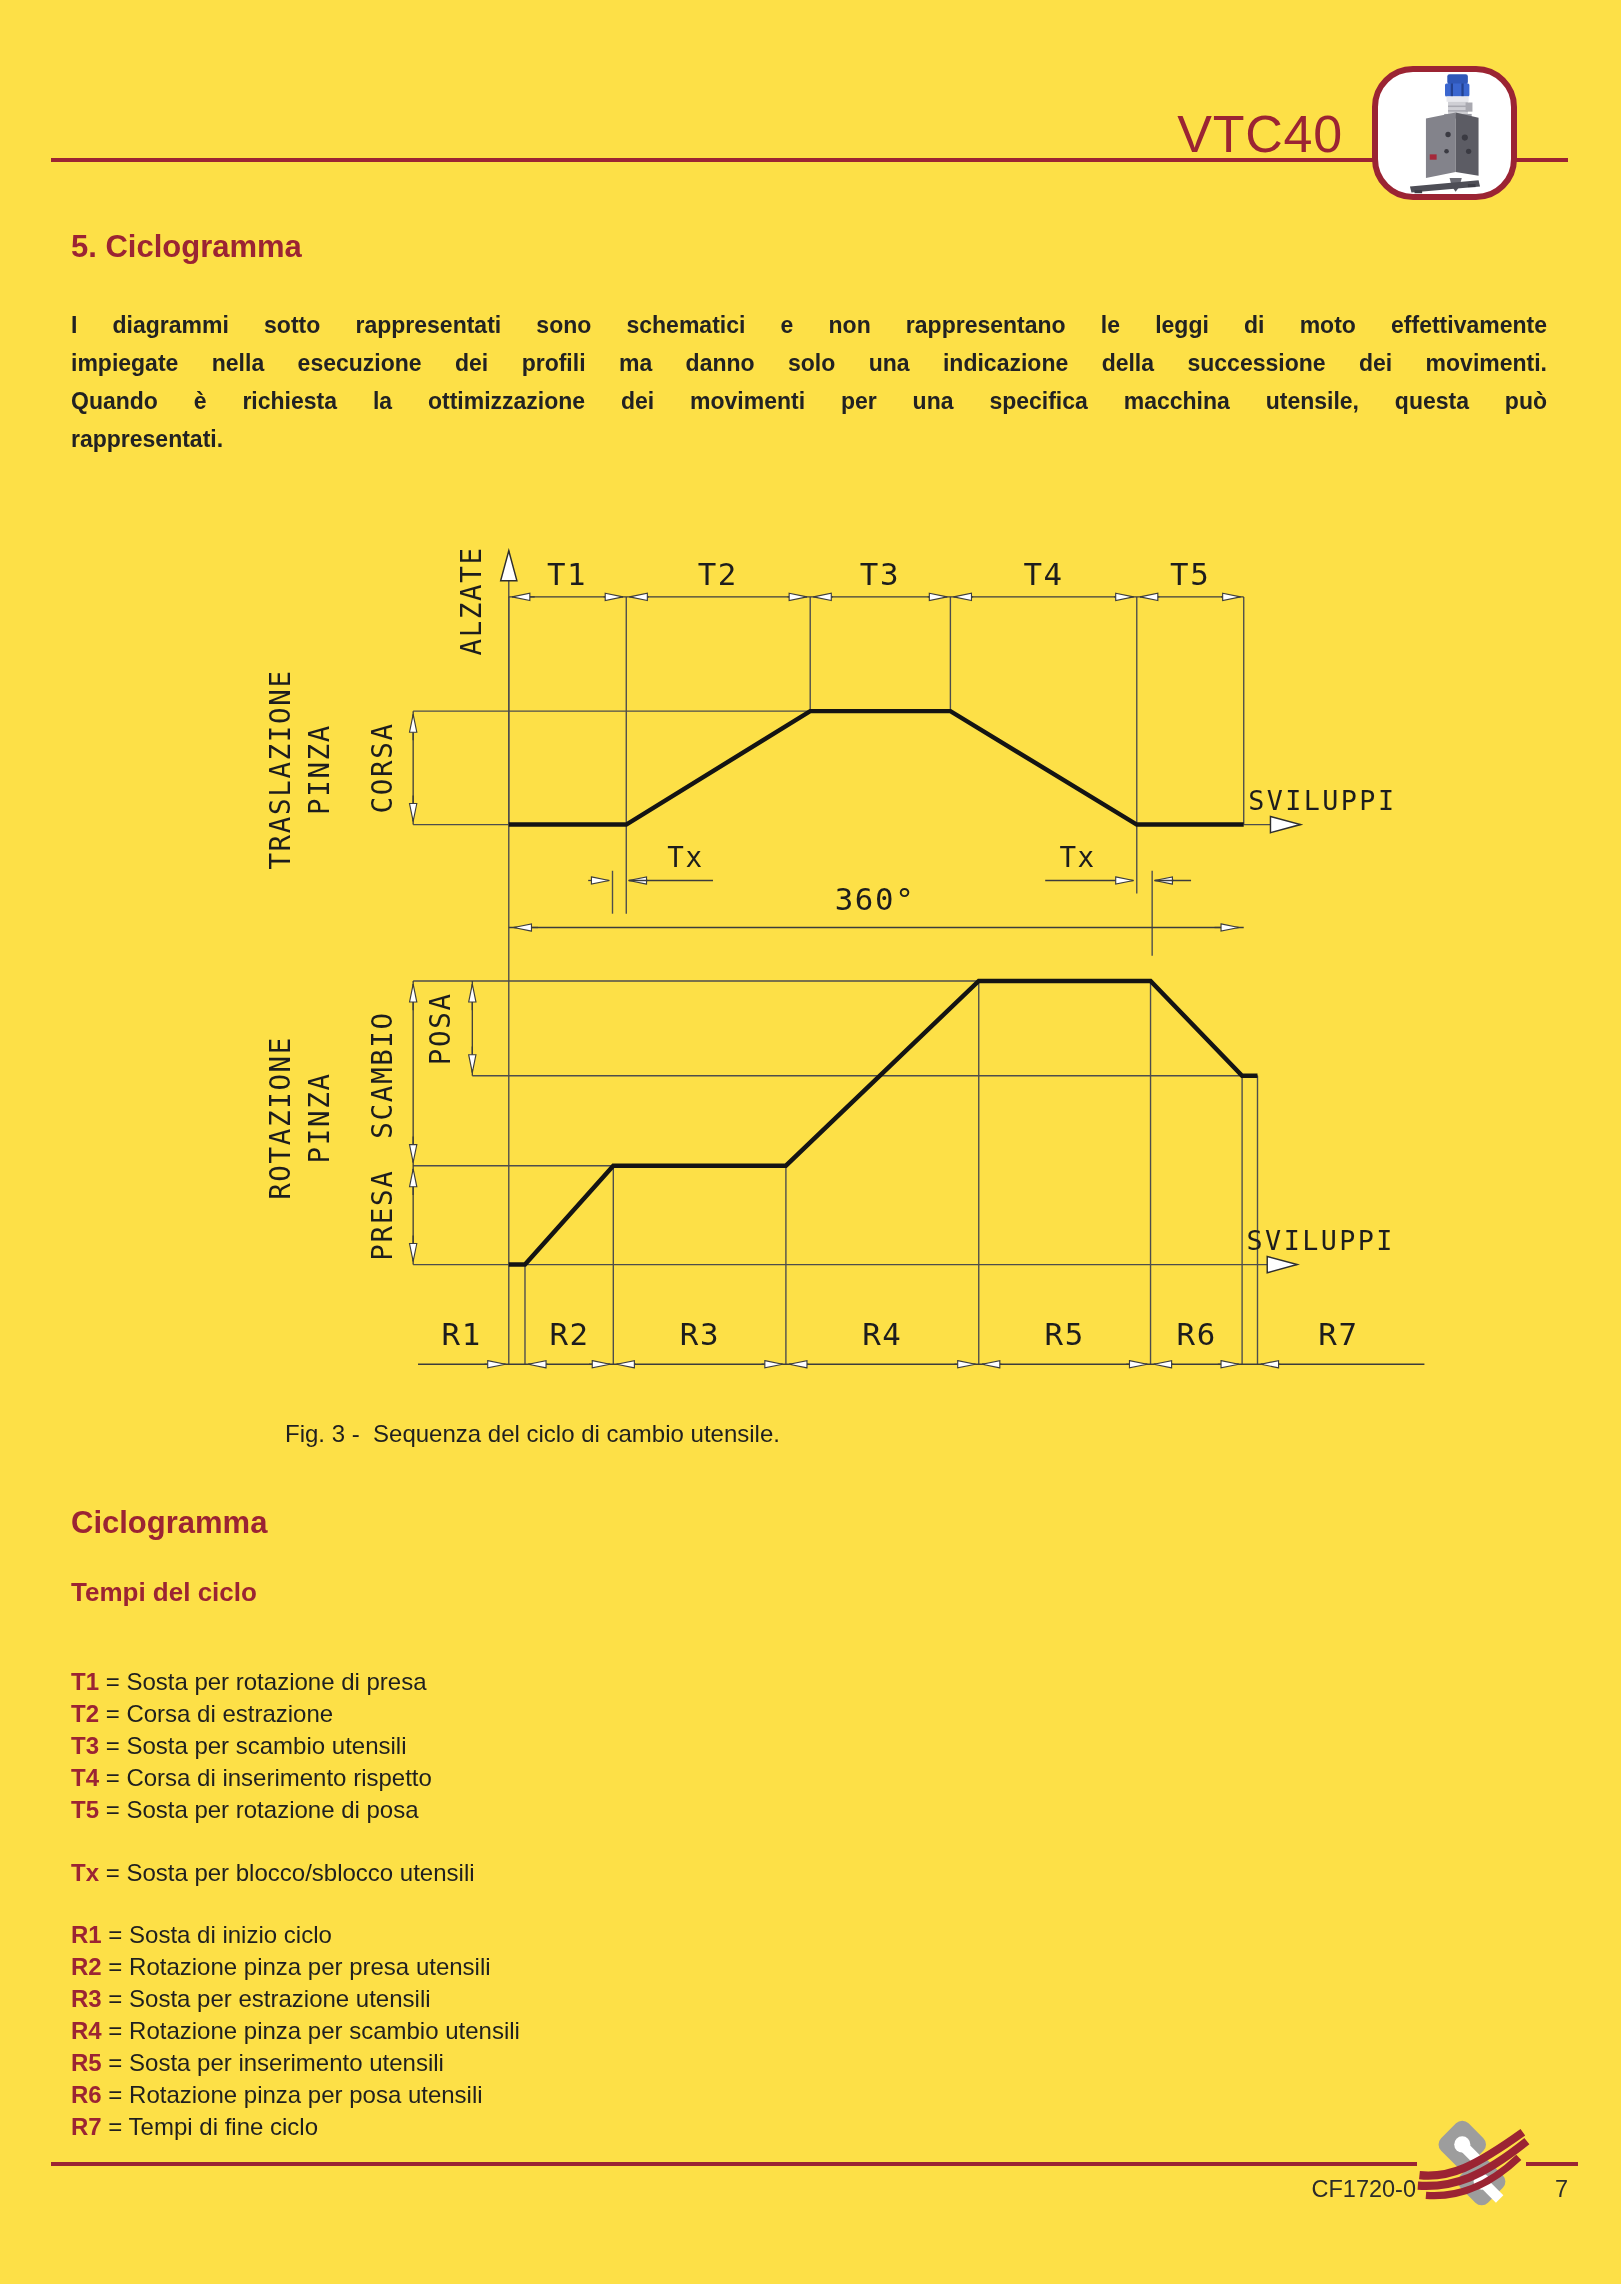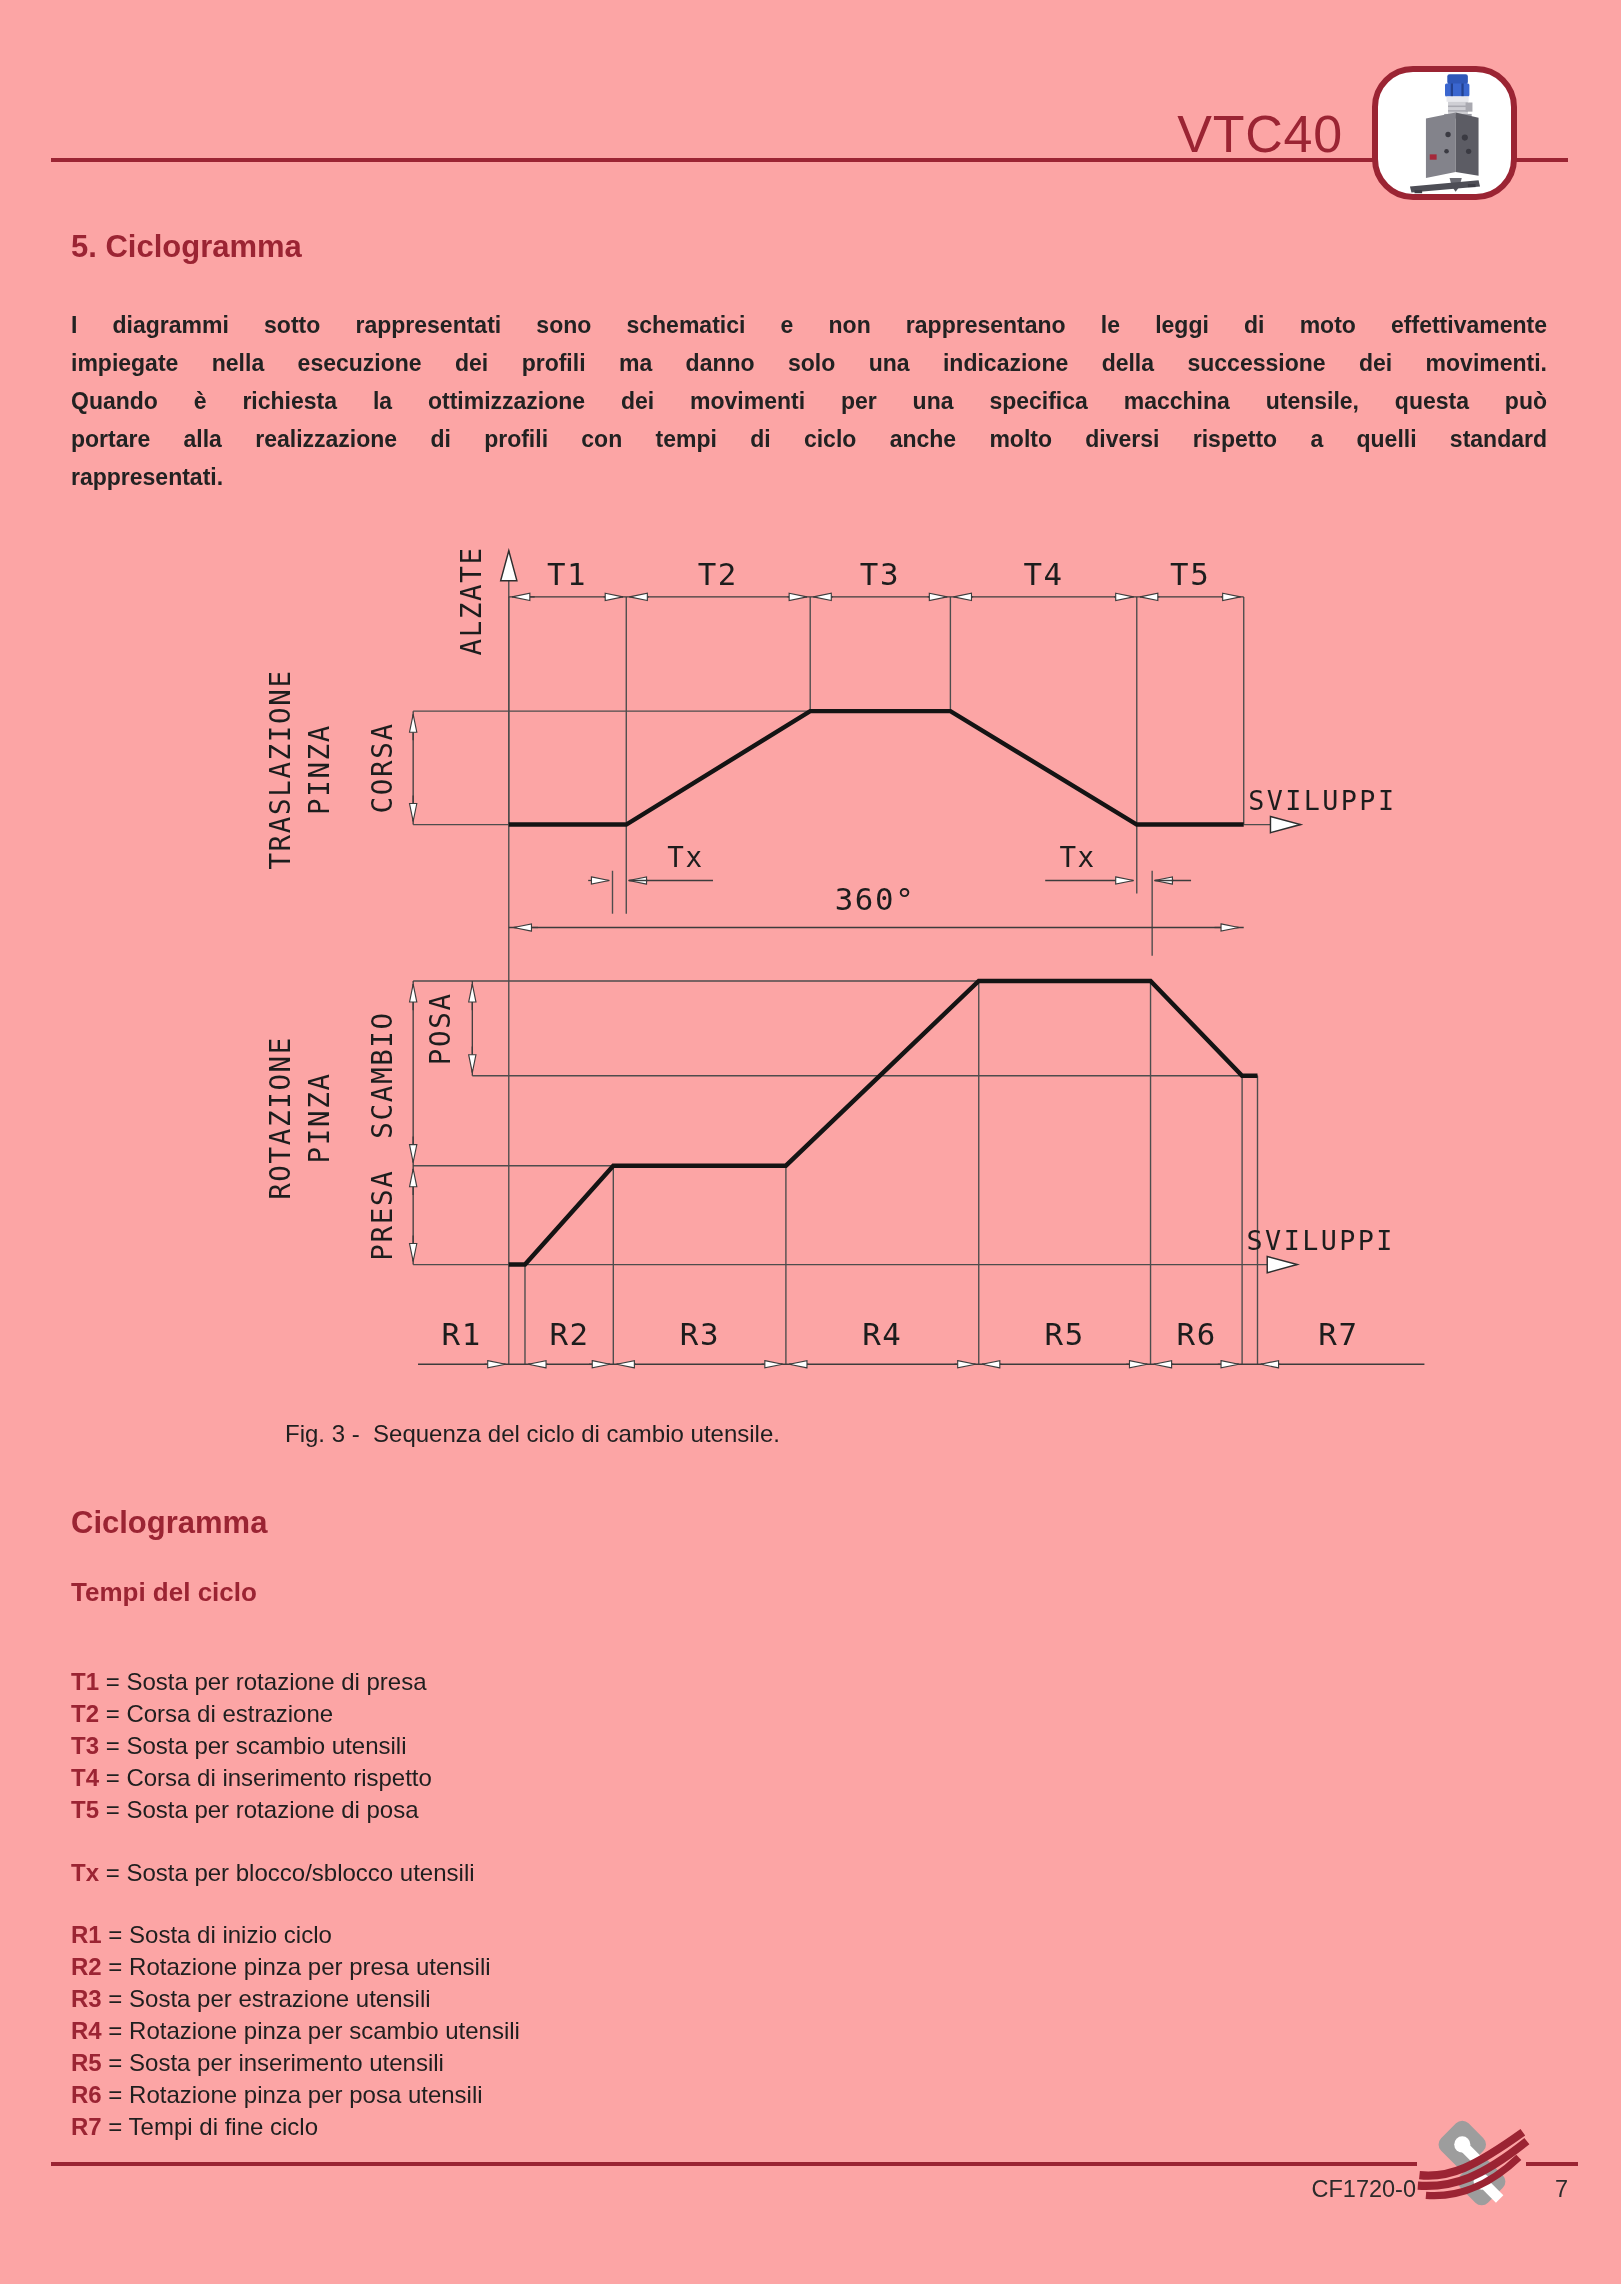--- a/index.html
+++ b/index.html
@@ -1,16 +1,16 @@
 <!DOCTYPE html>
 <html style="font-size:13px"><head>
 <meta charset="utf-8">
 <style>
   html,body{margin:0;padding:0;background:#e8e8e8;}
-  #page{position:relative;width:1621px;height:2284px;background:#fca5a5;overflow:hidden;
+  #page{position:relative;width:1621px;height:2284px;background:#fde047;overflow:hidden;
         font-family:"Liberation Sans",sans-serif;color:#1f1f1f;}
   .abs{position:absolute;}
   .accent-bg{background:#9B2433;}
   
   #brand{top:104px;left:0;width:1343px;text-align:right;font-size:52px;letter-spacing:0.8px;color:#9B2433;}
   #hline-l{top:158px;left:51px;width:1322px;height:4px;}
   #hline-r{top:158px;left:1515px;width:53px;height:4px;}
   #toolbox{top:66px;left:1372px;width:145px;height:134px;border:6.5px solid #9B2433;border-radius:41px;
            background:#fff;box-sizing:border-box;}
   
@@ -80,21 +80,20 @@
       <rect x="116" y="147" width="10" height="4" fill="#3c3c44"></rect>
     </svg>
   </div>
 
   <div id="h1" class="abs">5. Ciclogramma</div>
 
   <div id="intro" class="abs">
     <div class="jline">I diagrammi sotto rappresentati sono schematici e non rappresentano le leggi di moto effettivamente</div>
     <div class="jline">impiegate nella esecuzione dei profili ma danno solo una indicazione della successione dei movimenti.</div>
     <div class="jline">Quando è richiesta la ottimizzazione dei movimenti per una specifica macchina utensile, questa può</div>
-    <div class="jline">portare alla realizzazione di profili con tempi di ciclo anche molto diversi rispetto a quelli  standard</div>
     <div class="lastline">rappresentati.</div>
   </div>
 
   <svg id="diagram" class="abs" width="1337" height="932" viewBox="300 620 1650 1150">
     <defs>
       <marker id="aS" markerWidth="26" markerHeight="14" refX="24" refY="7" orient="auto" markerUnits="userSpaceOnUse">
         <path d="M2,2.5 L24,7 L2,11.5 Z" fill="#ffffff" stroke="#3c3c3c" stroke-width="1.4"></path>
       </marker>
       <marker id="aB" markerWidth="42" markerHeight="24" refX="39" refY="12" orient="auto" markerUnits="userSpaceOnUse">
         <path d="M2,2 L39,12 L2,22 Z" fill="#ffffff" stroke="#2e2e2e" stroke-width="1.8"></path>

